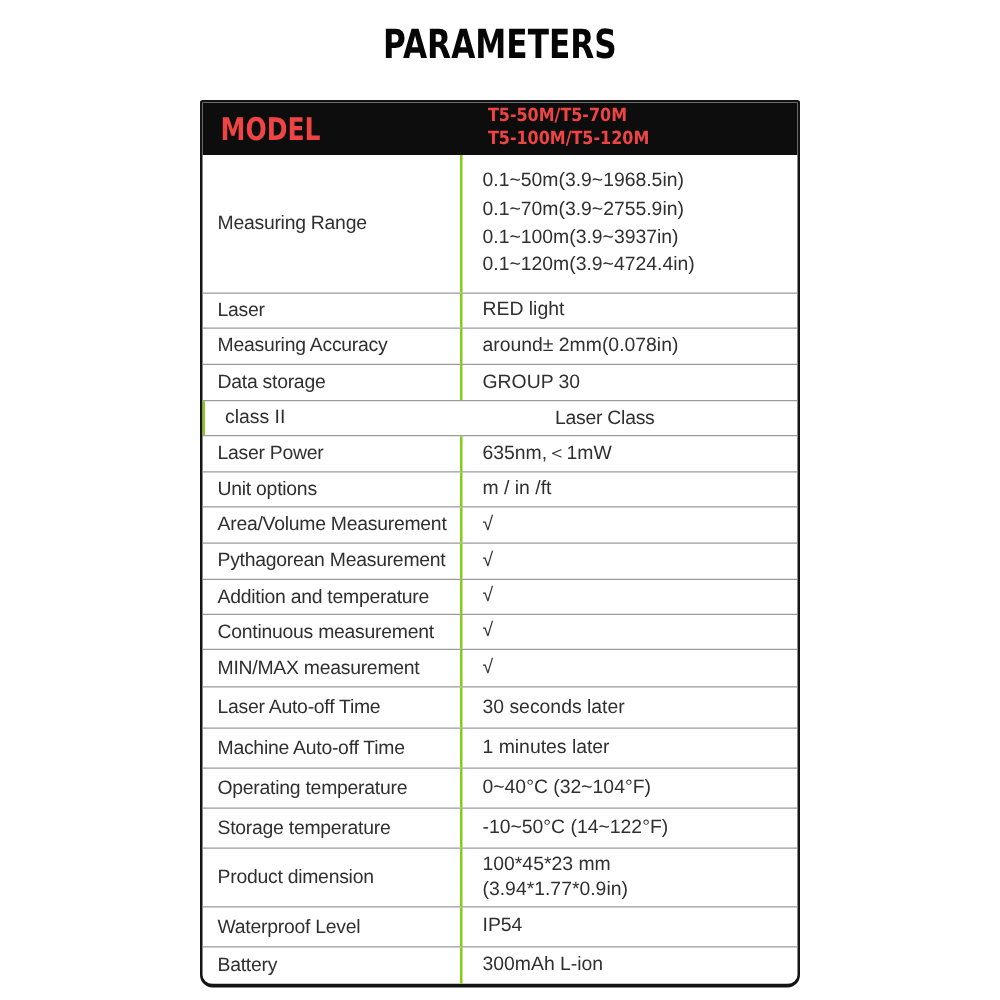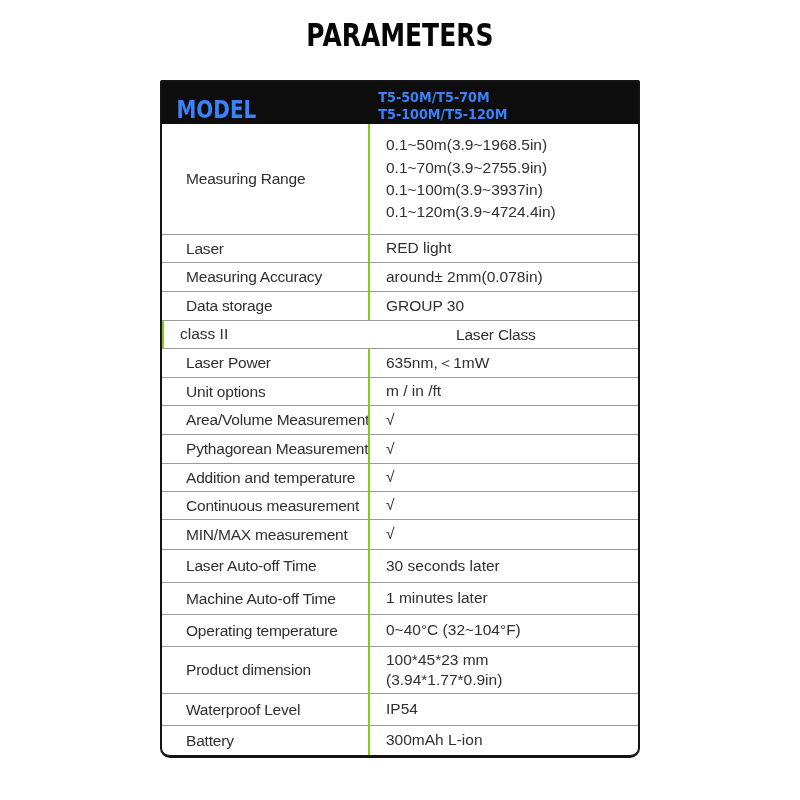--- a/index.html
+++ b/index.html
@@ -42,24 +42,25 @@
     width: 480px;
     box-sizing: border-box;
     border: 2px solid #141414;
     border-bottom-width: 3px;
     border-radius: 2px 2px 10px 10px;
     overflow: hidden;
     background: #ffffff;
   }
   .thead {
     display: flex;
-    align-items: flex-end;
+    align-items: center;
     height: 42px;
     background: var(--header_bg, #0d0d0d);
-    color: #3b82f6;
+    color: #ef4444;
+    gap: 12px;
   }
   .model-label {
     width: 204px;
     box-sizing: border-box;
     padding-left: 18px;
     font-family: "DejaVu Sans", "Liberation Sans", sans-serif;
     font-weight: 800;
     font-size: 25px;
     transform: scaleX(0.8);
     transform-origin: left center;
@@ -85,21 +86,21 @@
   .tbody .row:first-child {
     border-top: none;
   }
   .cell {
     display: flex;
     align-items: center;
     box-sizing: border-box;
   }
   .cell.label {
     width: 206px;
-    padding-left: 24px;
+    padding-left: 12px;
     font-size: 15.5px;
     color: #2f2f2f;
     letter-spacing: -0.2px;
     white-space: nowrap;
   }
   .cell.value {
     flex: 1;
     padding-left: 16px;
     font-size: 15.5px;
     color: #2f2f2f;
@@ -208,20 +209,24 @@
       <div class="row" style="height:32px">
         <div class="cell label">Machine Auto-off Time</div>
         <div class="cell value">1 minutes later</div>
       </div>
 
       <div class="row" style="height:32px">
         <div class="cell label">Operating temperature</div>
         <div class="cell value">0~40°C (32~104°F)</div>
       </div>
 
+      <div class="row" style="height:32px">
+        <div class="cell label">Storage temperature</div>
+        <div class="cell value">-10~50°C (14~122°F)</div>
+      </div>
 
       <div class="row" style="height:47px">
         <div class="cell label">Product dimension</div>
         <div class="cell value" style="line-height:1.3">100*45*23 mm
 (3.94*1.77*0.9in)</div>
       </div>
 
       <div class="row" style="height:32px">
         <div class="cell label">Waterproof Level</div>
         <div class="cell value">IP54</div>

